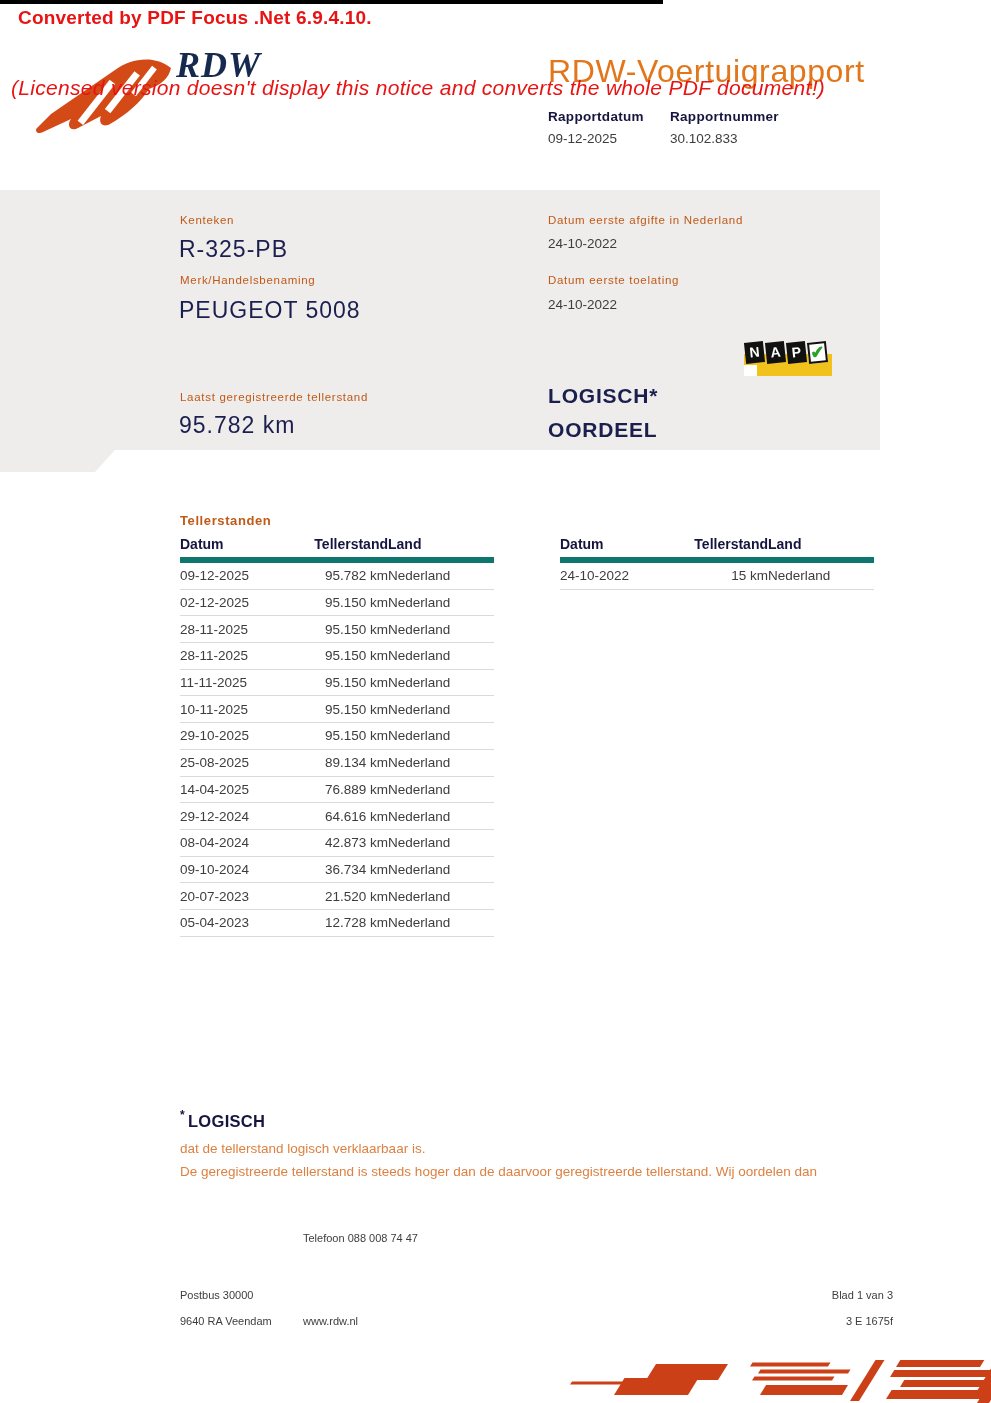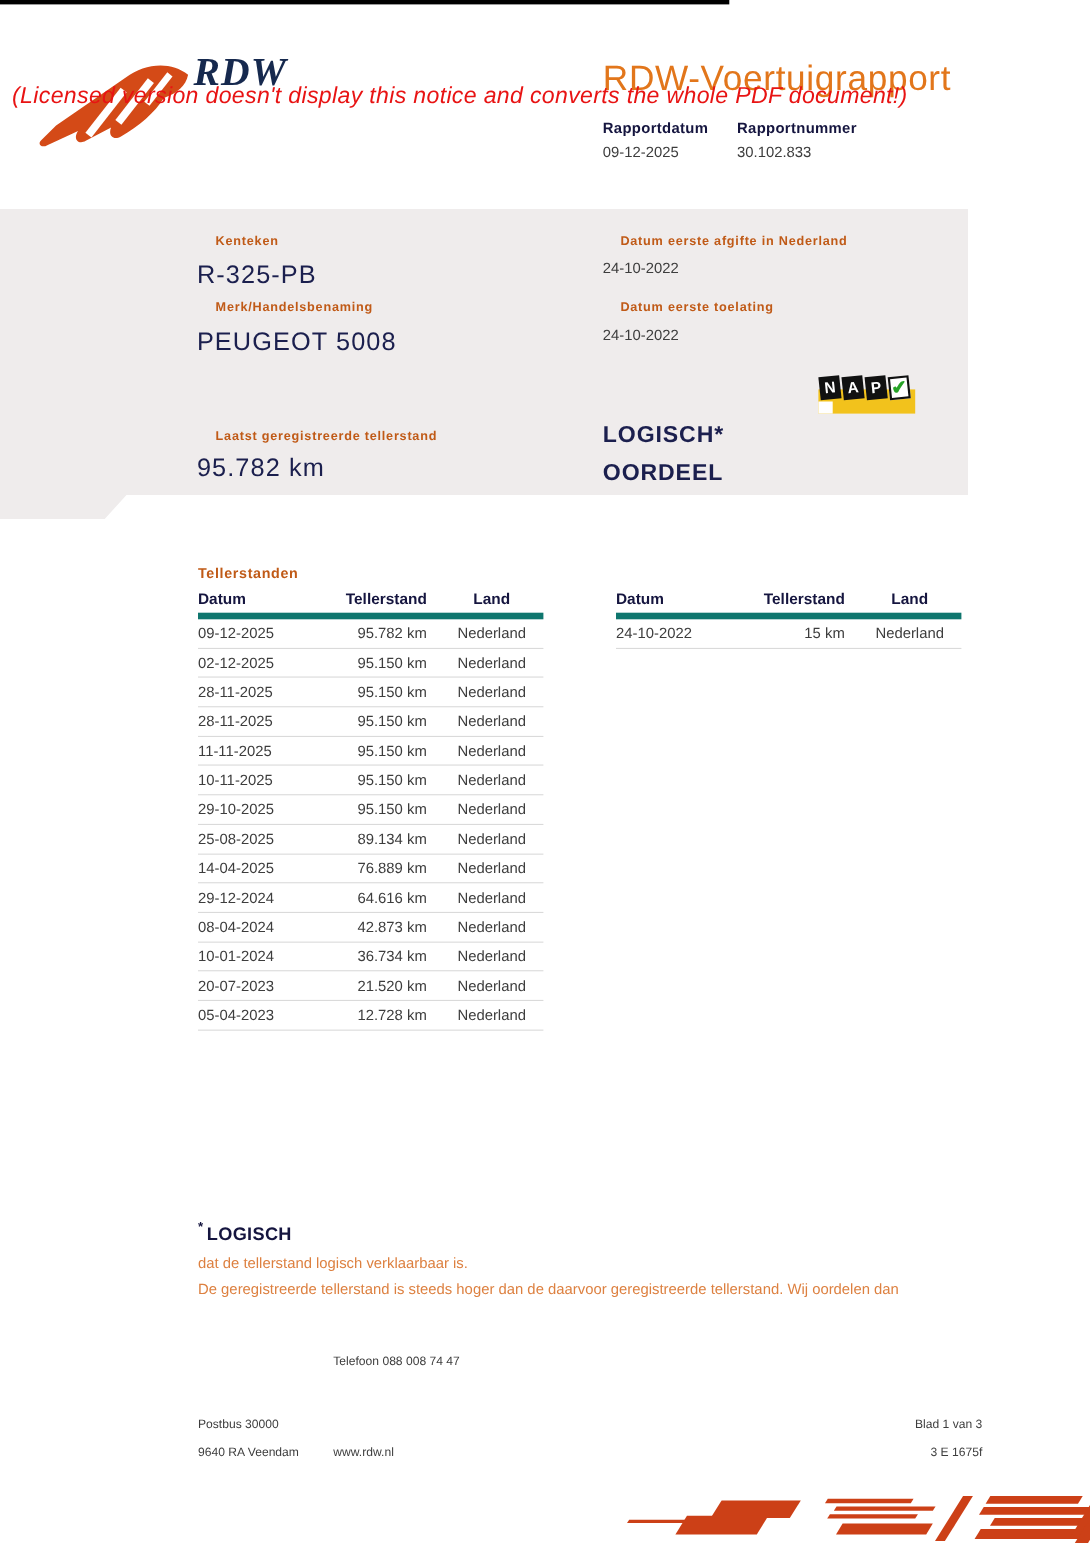--- a/index.html
+++ b/index.html
@@ -19,21 +19,21 @@
   .swoosh { left:35px; top:58px; width:142px; height:78px; }
 
   
   .doc-title { left:548px; top:53px; font-size:32px; font-weight:normal; color:#e2761b; letter-spacing:0.6px; white-space:nowrap; }
   .hlabel { font-size:13.5px; font-weight:bold; color:#15153f; letter-spacing:0.3px; white-space:nowrap; }
   .hvalue { font-size:13.5px; color:#3d3d3d; white-space:nowrap; }
 
   
   .panel { left:0; top:190px; width:880px; height:282px; background:#efecec;
            clip-path:polygon(0 0, 880px 0, 880px 260px, 115px 260px, 95px 282px, 0 282px); }
-  .plabel { font-size:11.5px; font-weight:bold; color:#c05a17; letter-spacing:0.7px; white-space:nowrap;margin-left:16px; }
+  .plabel { font-size:11.5px; font-weight:normal; color:#c05a17; letter-spacing:0.7px; white-space:nowrap; }
   .pbig { font-size:23px; color:#1b1f4e; letter-spacing:1px; white-space:nowrap; }
   .psmall { font-size:13.5px; color:#3d3d3d; white-space:nowrap; }
   .oordeel { font-size:21px; font-weight:bold; color:#1b1f4e; letter-spacing:0.8px; white-space:nowrap;margin-top:32px; }
 
   
   .nap { left:744px; top:341px; width:92px; height:38px; }
   .nap .bar { position:absolute; left:0; top:13px; width:88px; height:22px; background:#f2c21c; }
   .nap .notch { position:absolute; left:0; top:24px; width:13px; height:11px; background:#ffffff; }
   .nap .tile { position:absolute; top:1px; width:19px; height:21px; background:#111; color:#fff;
                font-size:14px; font-weight:bold; text-align:center; line-height:21px; transform:rotate(-6deg); }
@@ -41,40 +41,41 @@
   .nap .t4 { left:64px; background:#fff; border:2px solid #111; color:#27a327; font-size:17px; line-height:17px; }
 
   
   .section-title { font-size:13px; font-weight:bold; color:#c05a17; letter-spacing:0.6px; }
   .vtable { position:absolute; width:314px; }
   .thead { display:grid; grid-template-columns:110px 98px 106px; font-size:14px; font-weight:bold;
            color:#15153f; padding-bottom:5px; border-bottom:6px solid #0f766e; }
   .trow { display:grid; grid-template-columns:110px 98px 106px; height:26.7px; align-items:center;
           font-size:13.5px; color:#3d3d3d; border-bottom:1px solid #dadada; }
   .tcell.c1, .thc.c1 { text-align:right; }
-  .tcell.c2, .thc.c2 { text-align:center;padding-left:12px; }
+  .tcell.c2, .thc.c2 { text-align:left; }
 
   
   .exp-title { left:180px; top:1108px; font-size:16.5px; font-weight:bold; color:#15153f; letter-spacing:0.3px; }
   .exp-title .star { font-size:12px; vertical-align:8px; margin-right:3px; }
   .exp-body { left:180px; top:1138px; width:720px; font-size:13.5px; color:#dd8040; line-height:22.5px; }
 
   
   .ftext { font-size:11px; color:#3d3d3d; white-space:nowrap; }
   .fright { text-align:right; width:120px; }
 
   .stripes { left:560px; top:1355px; width:431px; height:48px; }
 </style>
 </head>
 <body>
 
 <div class="page">
 
   <div class="abs topbar"></div>
 
+  <div class="abs wm1">Converted by PDF Focus .Net 6.9.4.10.</div>
   <div class="abs wm2">(Licensed version doesn't display this notice and converts the whole PDF document!)</div>
 
   <div class="abs rdw-word">RDW</div>
   <svg class="abs swoosh" viewBox="0 0 142 78">
     <path fill="#d44a17" d="M136 10 C 120 -3 96 0 80 12 L 16 56 2 70 C -1 73 3 77 8 74 L 36 61 C 31 68 36 74 43 70 L 66 58 C 63 65 68 70 75 66 C 91 57 106 44 114 31 C 126 27 134 20 136 10 Z"></path>
     <rect x="58" y="18" width="7" height="52" fill="#ffffff" transform="rotate(38 61 44)"></rect>
     <rect x="84" y="10" width="7" height="48" fill="#ffffff" transform="rotate(38 87 34)"></rect>
     <rect x="106" y="6" width="6" height="34" fill="#ffffff" transform="rotate(38 109 23)"></rect>
   </svg>
 
@@ -168,21 +169,21 @@
           <span class="tcell c0">29-12-2024</span>
           <span class="tcell c1">64.616 km</span>
           <span class="tcell c2">Nederland</span>
         </div>
         <div class="trow">
           <span class="tcell c0">08-04-2024</span>
           <span class="tcell c1">42.873 km</span>
           <span class="tcell c2">Nederland</span>
         </div>
         <div class="trow">
-          <span class="tcell c0">10-01-2024</span>
+          <span class="tcell c0">09-10-2024</span>
           <span class="tcell c1">36.734 km</span>
           <span class="tcell c2">Nederland</span>
         </div>
         <div class="trow">
           <span class="tcell c0">20-07-2023</span>
           <span class="tcell c1">21.520 km</span>
           <span class="tcell c2">Nederland</span>
         </div>
         <div class="trow">
           <span class="tcell c0">05-04-2023</span>

